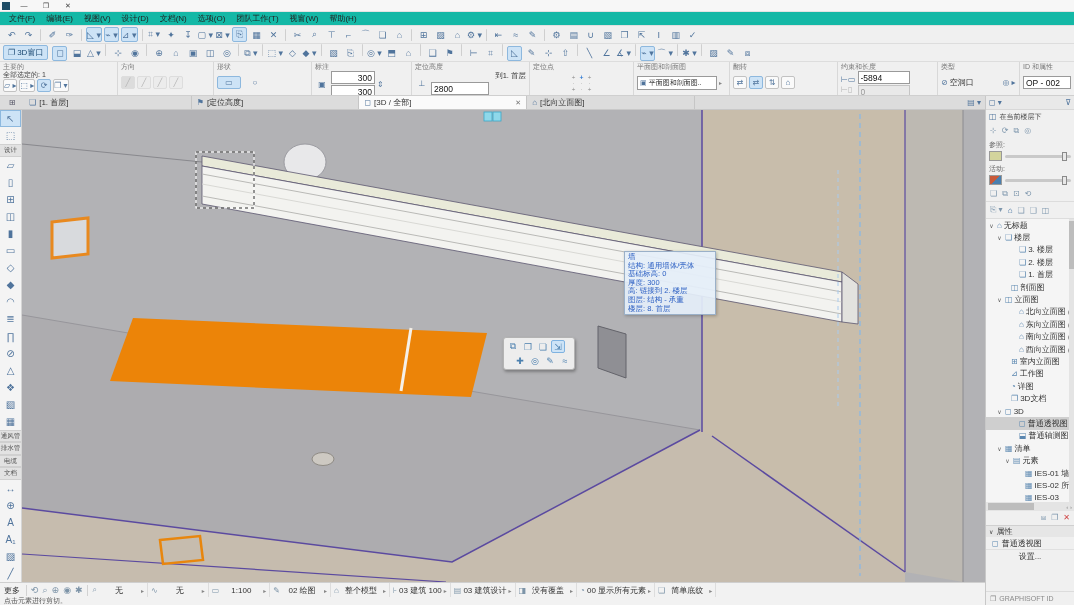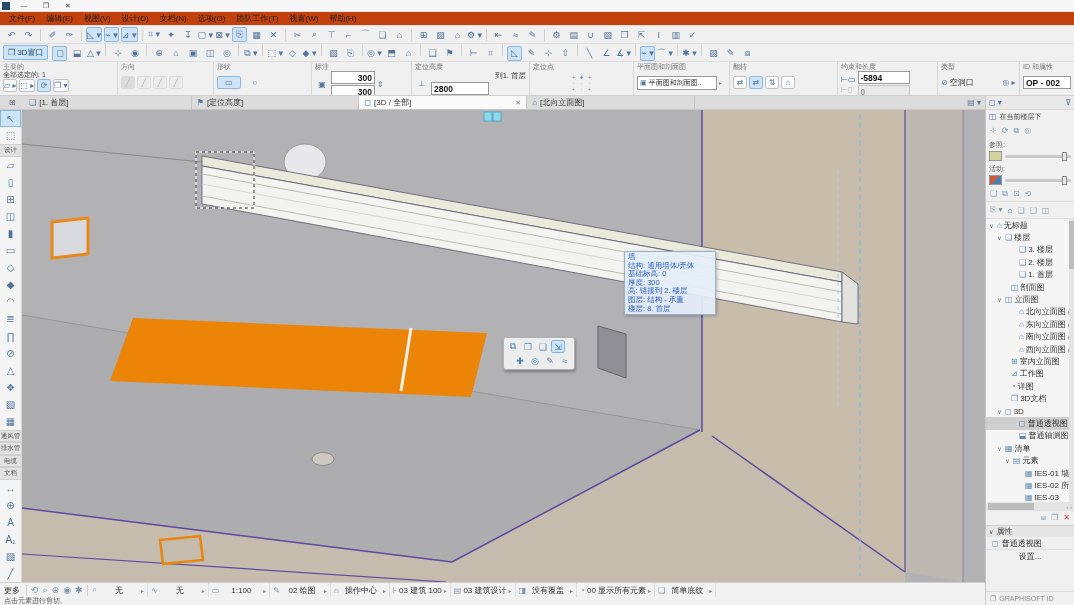--- a/index.html
+++ b/index.html
@@ -4,37 +4,37 @@
 <style>
   *{margin:0;padding:0;box-sizing:border-box;font-family:"Liberation Sans","DejaVu Sans",sans-serif;}
   body{width:1074px;height:605px;overflow:hidden;background:#f0f0f0;}
   .win{width:1074px;height:605px;display:flex;flex-direction:column;font-size:8px;color:#333;}
   
   .titlebar{height:12px;background:#f7f7f7;display:flex;align-items:center;padding:0 2px;border-bottom:1px solid #e3e3e3;}
   .appicon{width:8px;height:8px;background:#1f4d66;display:inline-block;margin-right:3px;}
   .title{font-size:7.5px;color:#222;flex:1;}
   .winbtn{width:22px;text-align:center;font-size:7px;color:#444;cursor:default;}
   
-  .menubar{height:14px;background:#c2410c;display:flex;align-items:center;padding-left:4px;gap:1px;border-bottom:1px solid #e0e0e0;}
+  .menubar{height:14px;background:#14b8a6;display:flex;align-items:center;padding-left:4px;gap:1px;border-bottom:1px solid #e0e0e0;}
   .mi{padding:1px 5px;font-size:8px;color:#222;}
   
   .tb{height:18px;background:#f0f0f0;border-bottom:1px solid #ddd;display:flex;align-items:center;padding:0 3px;overflow:hidden;white-space:nowrap;}
   .tbi{display:inline-flex;align-items:center;justify-content:center;min-width:15px;height:15px;margin:0 1px;font-size:9px;color:#50749c;border-radius:2px;}
   .tbi.sep{min-width:1px;width:1px;height:12px;background:#cfcfcf;margin:0 3px;}
   .tbi.on{background:#cde3f6;border:1px solid #8db8de;}
   .tb3dbtn{display:inline-flex;align-items:center;gap:2px;background:#cde3f6;border:1px solid #8db8de;border-radius:2px;height:15px;padding:0 4px;font-size:8px;color:#1c4a73;margin-right:3px;}
   
   .infobox{height:34px;background:#f0f0f0;border-bottom:1px solid #cfcfcf;display:flex;overflow:hidden;}
   .sec{border-right:1px solid #d8d8d8;padding:1px 3px;display:flex;flex-direction:column;}
   .seclbl{font-size:7px;color:#777;height:8px;line-height:8px;}
   .secbody{flex:1;display:flex;align-items:center;gap:2px;}
   .ibtn{display:inline-flex;align-items:center;justify-content:center;height:13px;min-width:14px;border:1px solid #c2c2c2;background:#fafafa;border-radius:2px;font-size:8px;color:#50749c;}
   .ibtn.on{background:#cde3f6;border-color:#8db8de;}
   .ibtn.dim{color:#b5b5b5;border-color:#ddd;background:#ececec;}
-  .iin{height:13px;border:1px solid #9a9a9a;background:#fff;font-size:8.5px;padding:0 2px;text-align:right;color:#111;font-weight:bold;}
+  .iin{height:13px;border:1px solid #9a9a9a;background:#fff;font-size:8.5px;padding:0 2px;text-align:right;color:#111;}
   .iin.dis{background:#e9e9e9;color:#999;border-color:#c5c5c5;}
   .stack{display:flex;flex-direction:column;gap:1px;}
   .linktext{font-size:7.5px;color:#333;text-align:right;}
   .anchor{display:grid;grid-template-columns:repeat(3,8px);grid-template-rows:repeat(3,6px);gap:0;}
   .anchor span{font-size:6px;line-height:6px;text-align:center;color:#888;}
   .anchor span.on{color:#1d6fd1;font-weight:bold;}
   .ddl{display:inline-flex;align-items:center;gap:2px;height:14px;border:1px solid #9a9a9a;background:#fff;padding:0 2px;font-size:7px;color:#222;overflow:hidden;white-space:nowrap;}
   
   .tabrow{height:14px;background:#dcdcdc;display:flex;align-items:stretch;border-bottom:1px solid #c8c8c8;}
   .tabovr{width:24px;display:flex;align-items:center;justify-content:center;color:#556;font-size:8px;}
@@ -593,21 +593,21 @@
             </span>
 
             <span class="seg">
               <span class="sgi">✎</span>
               <span class="sgv">02 绘图</span>
               <span class="sga">▸</span>
             </span>
 
             <span class="seg">
               <span class="sgi">⌂</span>
-              <span class="sgv">操作中心</span>
+              <span class="sgv">整个模型</span>
               <span class="sga">▸</span>
             </span>
 
             <span class="seg">
               <span class="sgi">⊦</span>
               <span class="sgv">03 建筑 100</span>
               <span class="sga">▸</span>
             </span>
 
             <span class="seg">

